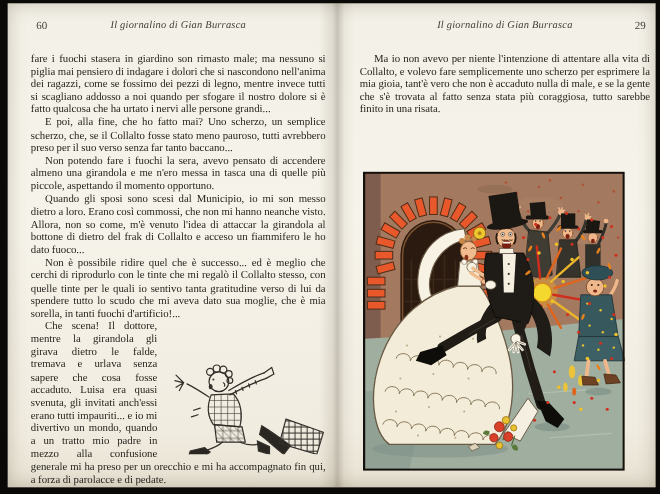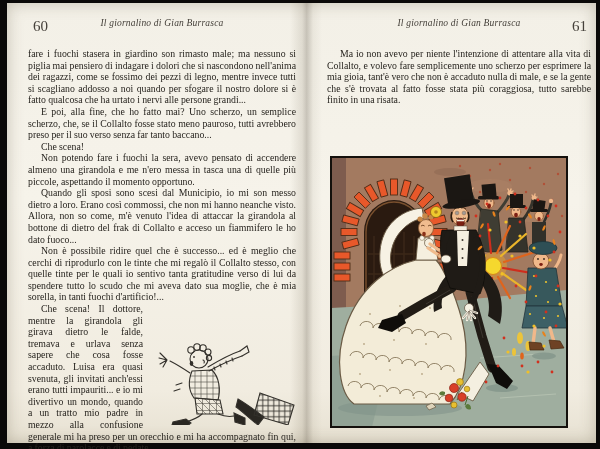--- a/index.html
+++ b/index.html
@@ -16,21 +16,21 @@
   .gutter{
     position:absolute;left:283px;top:0;width:32px;height:100%;
     background:linear-gradient(90deg,rgba(99,88,66,0) 0%,rgba(99,88,66,.14) 38%,rgba(58,48,32,.24) 52%,rgba(99,88,66,.07) 72%,rgba(99,88,66,0) 100%);
     pointer-events:none;
   }
   .page{position:absolute;top:0;height:100%;}
   .page-left{left:21px;width:268px;}
   .page-right{left:320px;width:264px;}
   .page-header{position:relative;margin-top:15px;height:13px;font-size:9.5px;color:#45403a;}
   .running-header{position:absolute;left:0;right:0;text-align:center;font-style:italic;letter-spacing:.2px;}
-  .page-num{position:absolute;font-size:15px;font-style:normal;}
+  .page-num{position:absolute;font-size:10px;font-style:normal;}
   .page-num.pn-left{left:5px;}
   .page-num.pn-right{right:4px;}
   .body-text{
     margin-top:17px;font-size:9.8px;line-height:11.6px;color:#26231e;
     text-align:justify;hyphens:auto;-webkit-hyphens:auto;word-spacing:-0.2px;
   }
   .body-text p{margin:0;text-indent:13px;}
   .body-text p.noindent{text-indent:0;}
   .boy-float{float:right;width:146px;height:88px;margin:34px 0 0 7px;}
   .color-plate{position:absolute;left:3px;top:153px;width:238px;height:272px;margin:0;}
@@ -42,21 +42,20 @@
 <div class="spread">
 
   <section class="page page-left">
     <header class="page-header">
       <span class="page-num pn-left">60</span>
       <span class="running-header">Il giornalino di Gian Burrasca</span>
     </header>
     <div class="body-text">
       <p class="noindent">fare i fuochi stasera in giardino son rimasto male; ma nessuno si piglia mai pensiero di indagare i dolori che si nascondono nell'anima dei ragazzi, come se fossimo dei pezzi di legno, mentre invece tutti si scagliano addosso a noi quando per sfogare il nostro dolore si è fatto qualcosa che ha urtato i nervi alle persone grandi...</p>
       <p>E poi, alla fine, che ho fatto mai? Uno scherzo, un semplice scherzo, che, se il Collalto fosse stato meno pauroso, tutti avrebbero preso per il suo verso senza far tanto baccano...</p>
-      <p>Che scena!</p>
       <p>Non potendo fare i fuochi la sera, avevo pensato di accendere almeno una girandola e me n'ero messa in tasca una di quelle più piccole, aspettando il momento opportuno.</p>
       <p>Quando gli sposi sono scesi dal Municipio, io mi son messo dietro a loro. Erano così commossi, che non mi hanno neanche visto. Allora, non so come, m'è venuto l'idea di attaccar la girandola al bottone di dietro del frak di Collalto e acceso un fiammifero le ho dato fuoco...</p>
       <p>Non è possibile ridire quel che è successo... ed è meglio che cerchi di riprodurlo con le tinte che mi regalò il Collalto stesso, con quelle tinte per le quali io sentivo tanta gratitudine verso di lui da spendere tutto lo scudo che mi aveva dato sua moglie, che è mia sorella, in tanti fuochi d'artificio!...</p>
       <p>
         <svg class="boy-float" viewBox="0 0 146 88" xmlns="http://www.w3.org/2000/svg">
           <defs>
             <pattern id="chk" width="6" height="6" patternUnits="userSpaceOnUse">
               <path d="M0,3 H6 M3,0 V6" stroke="#4a463f" stroke-width="0.6" fill="none"></path>
             </pattern>
             <pattern id="pld" width="7" height="7" patternUnits="userSpaceOnUse">
@@ -107,24 +106,24 @@
           </g>
         </svg>
         <span>Che scena! Il dottore, mentre la girandola gli girava dietro le falde, tremava e urlava senza sapere che cosa fosse accaduto. Luisa era quasi svenuta, gli invitati anch'essi erano tutti impauriti... e io mi divertivo un mondo, quando a un tratto mio padre in mezzo alla confusione generale mi ha preso per un orecchio e mi ha accompagnato fin qui, a forza di parolacce e di pedate.</span>
       </p>
     </div>
   </section>
 
   <section class="page page-right">
     <header class="page-header">
       <span class="running-header">Il giornalino di Gian Burrasca</span>
-      <span class="page-num pn-right">61</span>
+      <span class="page-num pn-right">29</span>
     </header>
     <div class="body-text">
-      <p>Ma io non avevo per niente l'intenzione di attentare alla vita di Collalto, e volevo fare semplicemente uno scherzo per esprimere la mia gioia, tant'è vero che non è accaduto nulla di male, e se la gente che s'è trovata al fatto fosse stata più coraggiosa, tutto sarebbe finito in una risata.</p>
+      <p>Ma io non avevo per niente l'intenzione di attentare alla vita di Collalto, e volevo fare semplicemente uno scherzo per esprimere la mia gioia, tant'è vero che non è accaduto nulla di male, e se la gente che s'è trovata al fatto senza stata più coraggiosa, tutto sarebbe finito in una risata.</p>
     </div>
 
     <figure class="color-plate">
       <svg viewBox="0 0 238 272" xmlns="http://www.w3.org/2000/svg">
 
         <g>
           <rect x="1" y="1" width="236" height="158" fill="#a37a60"></rect>
           <rect x="1" y="1" width="15" height="152" fill="#7e5c4e"></rect>
           <ellipse cx="120" cy="16" rx="16" ry="4" fill="#8a6450" opacity=".45"></ellipse>
           <ellipse cx="200" cy="60" rx="20" ry="6" fill="#b08868" opacity=".4"></ellipse>

